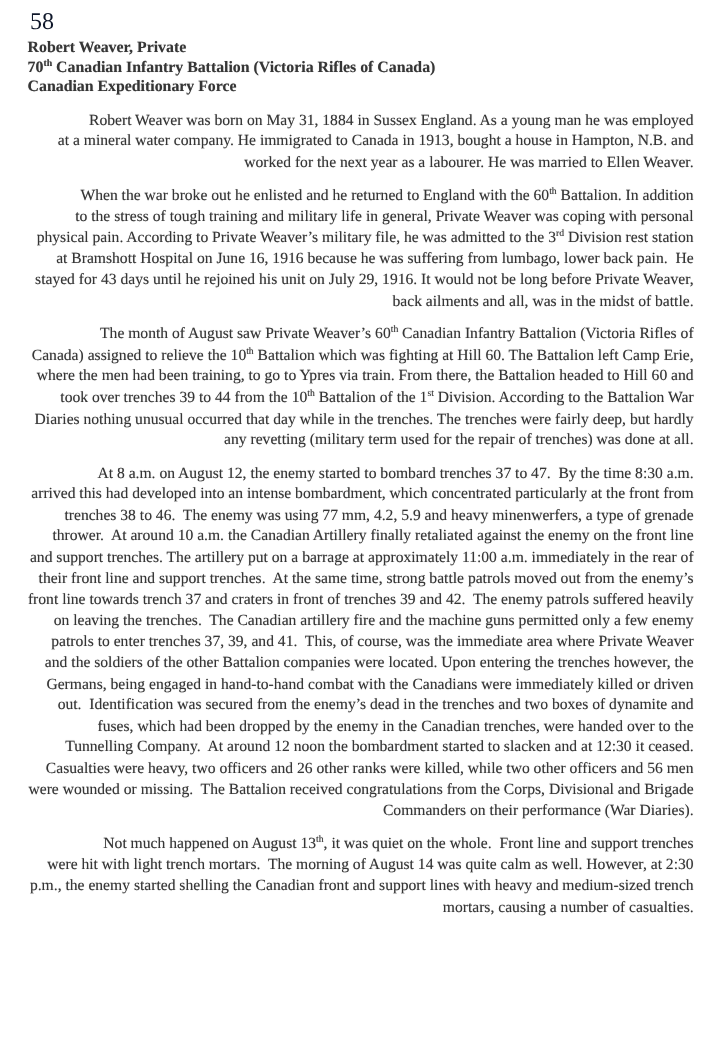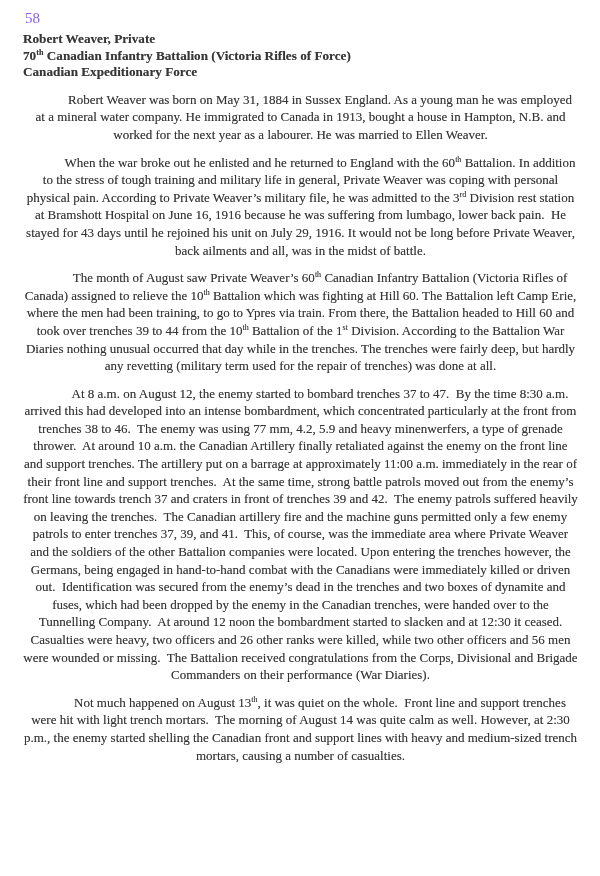--- a/index.html
+++ b/index.html
@@ -12,57 +12,57 @@
     height: 876px;
     overflow: hidden;
     font-family: "Liberation Serif", serif;
     color: #363636;
   }
   .page {
     padding: 10px 22px 0 23px;
     width: 555px;
   }
   .page-number {
-    color: #8b5cf6;
-    font-size: 15px;
+    color: #0f172a;
+    font-size: 20px;
     line-height: 17px;
     font-weight: normal;
     margin-left: 2px;
   }
   .heading {
     margin-top: 4px;
     font-weight: bold;
     font-size: 13.2px;
     line-height: 16.6px;
     text-shadow: 0 0 0.6px rgba(40,40,40,0.45);
   }
   .body-para {
     margin: 10px 0 0 0;
     font-size: 13px;
     line-height: 17.6px;
     text-indent: 39px;
-    text-align: center;
+    text-align: right;
     white-space: pre-wrap;
     text-shadow: 0 0 0.6px rgba(40,40,40,0.45);
   }
   .body-para span { white-space: pre-wrap; }
   sup {
     font-size: 0.62em;
     vertical-align: super;
     line-height: 0;
   }
 </style>
 </head>
 <body>
 
 <div class="page">
   <div class="page-number">58</div>
   <div class="heading">
       <div>Robert Weaver, Private</div>
-      <div><span>70</span><sup>th</sup><span> Canadian Infantry Battalion (Victoria Rifles of Force)</span></div>
+      <div><span>70</span><sup>th</sup><span> Canadian Infantry Battalion (Victoria Rifles of Canada)</span></div>
       <div>Canadian Expeditionary Force</div>
     </div>
   <p class="body-para"><span>Robert Weaver was born on May 31, 1884 in Sussex England. As a young man he was employed at a mineral water company. He immigrated to Canada in 1913, bought a house in Hampton, N.B. and worked for the next year as a labourer. He was married to Ellen Weaver.</span></p>
   <p class="body-para"><span>When the war broke out he enlisted and he returned to England with the 60</span><sup>th</sup><span> Battalion. In addition to the stress of tough training and military life in general, Private Weaver was coping with personal physical pain. According to Private Weaver’s military file, he was admitted to the 3</span><sup>rd</sup><span> Division rest station at Bramshott Hospital on June 16, 1916 because he was suffering from lumbago, lower back pain.  He stayed for 43 days until he rejoined his unit on July 29, 1916. It would not be long before Private Weaver, back ailments and all, was in the midst of battle.</span></p>
   <p class="body-para"><span>The month of August saw Private Weaver’s 60</span><sup>th</sup><span> Canadian Infantry Battalion (Victoria Rifles of Canada) assigned to relieve the 10</span><sup>th</sup><span> Battalion which was fighting at Hill 60. The Battalion left Camp Erie, where the men had been training, to go to Ypres via train. From there, the Battalion headed to Hill 60 and took over trenches 39 to 44 from the 10</span><sup>th</sup><span> Battalion of the 1</span><sup>st</sup><span> Division. According to the Battalion War Diaries nothing unusual occurred that day while in the trenches. The trenches were fairly deep, but hardly any revetting (military term used for the repair of trenches) was done at all.</span></p>
   <p class="body-para"><span>At 8 a.m. on August 12, the enemy started to bombard trenches 37 to 47.  By the time 8:30 a.m. arrived this had developed into an intense bombardment, which concentrated particularly at the front from trenches 38 to 46.  The enemy was using 77 mm, 4.2, 5.9 and heavy minenwerfers, a type of grenade thrower.  At around 10 a.m. the Canadian Artillery finally retaliated against the enemy on the front line and support trenches. The artillery put on a barrage at approximately 11:00 a.m. immediately in the rear of their front line and support trenches.  At the same time, strong battle patrols moved out from the enemy’s front line towards trench 37 and craters in front of trenches 39 and 42.  The enemy patrols suffered heavily on leaving the trenches.  The Canadian artillery fire and the machine guns permitted only a few enemy patrols to enter trenches 37, 39, and 41.  This, of course, was the immediate area where Private Weaver and the soldiers of the other Battalion companies were located. Upon entering the trenches however, the Germans, being engaged in hand-to-hand combat with the Canadians were immediately killed or driven out.  Identification was secured from the enemy’s dead in the trenches and two boxes of dynamite and fuses, which had been dropped by the enemy in the Canadian trenches, were handed over to the Tunnelling Company.  At around 12 noon the bombardment started to slacken and at 12:30 it ceased.  Casualties were heavy, two officers and 26 other ranks were killed, while two other officers and 56 men were wounded or missing.  The Battalion received congratulations from the Corps, Divisional and Brigade Commanders on their performance (War Diaries).</span></p>
   <p class="body-para"><span>Not much happened on August 13</span><sup>th</sup><span>, it was quiet on the whole.  Front line and support trenches were hit with light trench mortars.  The morning of August 14 was quite calm as well. However, at 2:30 p.m., the enemy started shelling the Canadian front and support lines with heavy and medium-sized trench mortars, causing a number of casualties.</span></p>
 </div>
 
 </body></html>

